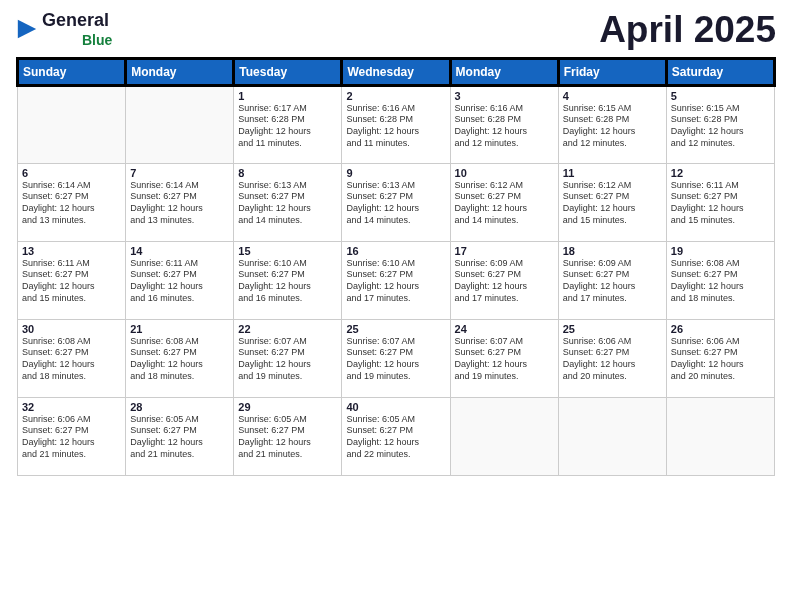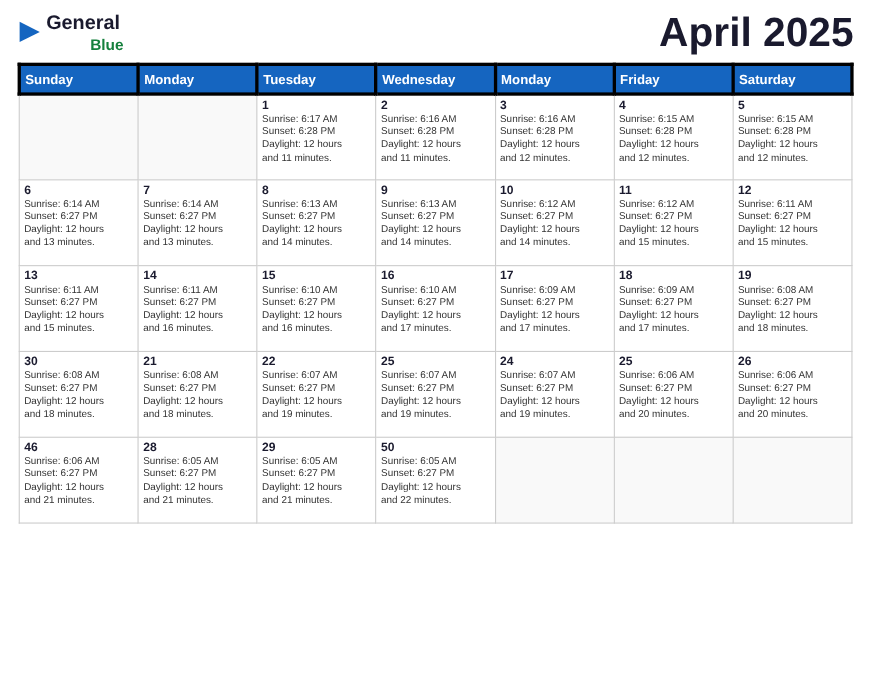--- a/index.html
+++ b/index.html
@@ -306,42 +306,42 @@
           <td>
             <span class="day-num">26</span>
             <div class="day-info" style="white-space: pre-line;">Sunrise: 6:06 AM
 Sunset: 6:27 PM
 Daylight: 12 hours
 and 20 minutes.</div>
           </td>
         </tr>
         <tr>
           <td>
-            <span class="day-num">46</span>
+            <span class="day-num">32</span>
             <div class="day-info" style="white-space: pre-line;">Sunrise: 6:06 AM
 Sunset: 6:27 PM
 Daylight: 12 hours
 and 21 minutes.</div>
           </td>
           <td>
             <span class="day-num">28</span>
             <div class="day-info" style="white-space: pre-line;">Sunrise: 6:05 AM
 Sunset: 6:27 PM
 Daylight: 12 hours
 and 21 minutes.</div>
           </td>
           <td>
             <span class="day-num">29</span>
             <div class="day-info" style="white-space: pre-line;">Sunrise: 6:05 AM
 Sunset: 6:27 PM
 Daylight: 12 hours
 and 21 minutes.</div>
           </td>
           <td>
-            <span class="day-num">50</span>
+            <span class="day-num">40</span>
             <div class="day-info" style="white-space: pre-line;">Sunrise: 6:05 AM
 Sunset: 6:27 PM
 Daylight: 12 hours
 and 22 minutes.</div>
           </td>
           <td class="empty-cell"></td>
           <td class="empty-cell"></td>
           <td class="empty-cell"></td>
         </tr>
       </tbody>

